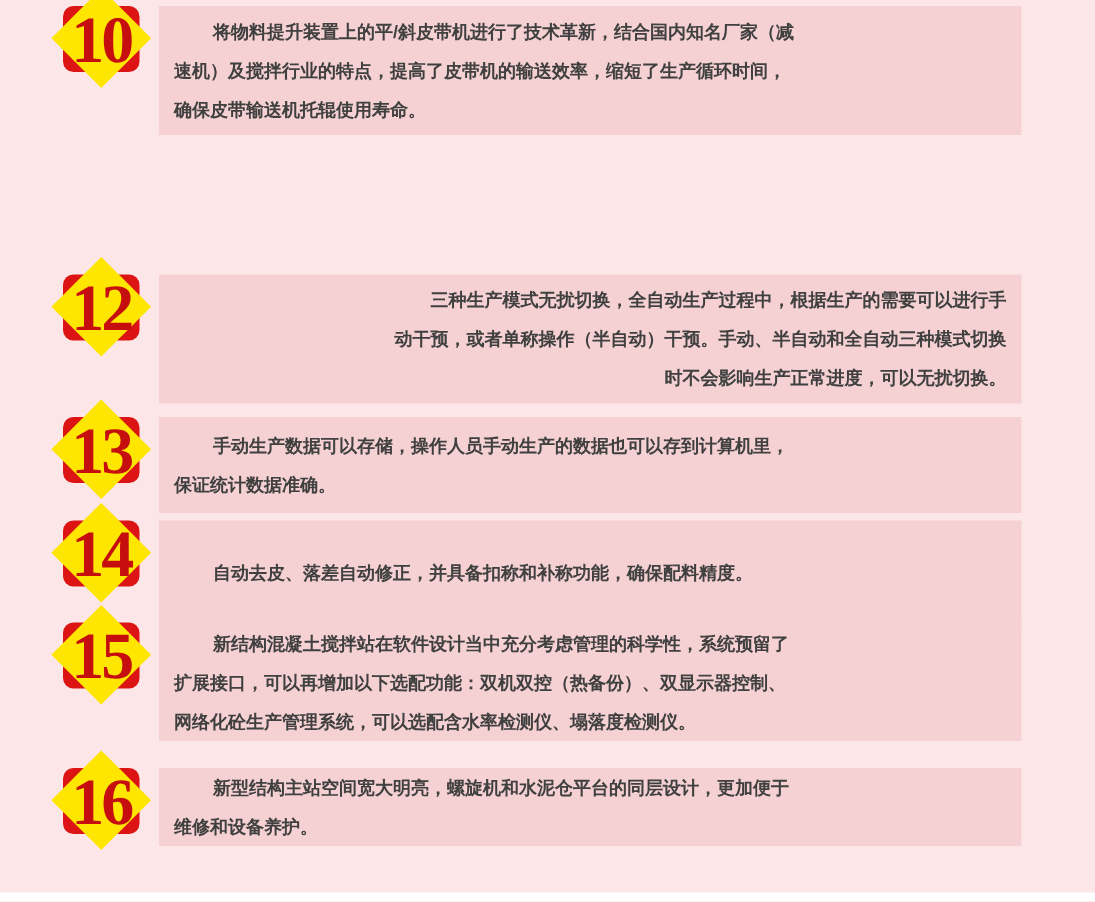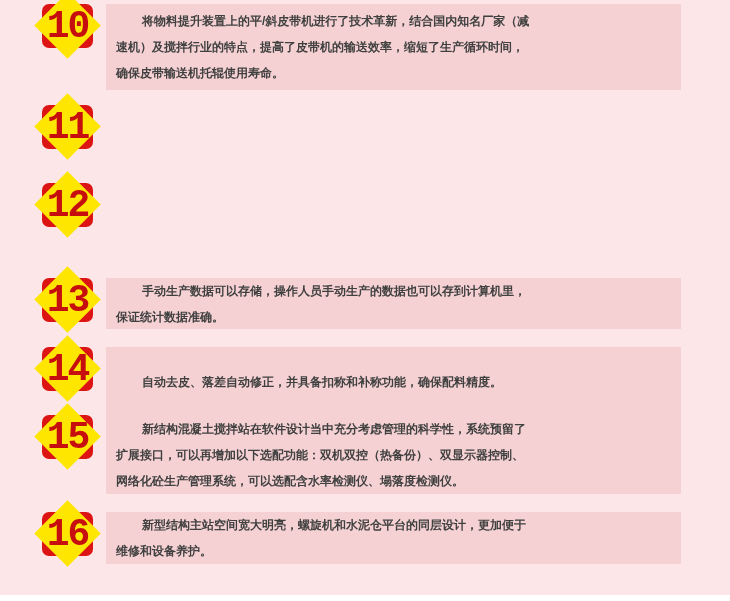--- a/index.html
+++ b/index.html
@@ -11,39 +11,39 @@
     overflow:hidden;
   }
   .bottom-strip{
     position:absolute;left:0;bottom:0;width:730px;height:6px;
     background:#ffffff;
   }
   .row{position:absolute;left:0;width:730px;}
   .row-1{top:4px;height:86px;}
   .row-2{top:105px;height:67px;}
   .row-3{top:183px;height:86px;text-align:right;}
-  .row-4{top:278px;height:51px;}
+  .row-4{top:278px;height:64px;}
   .row-5{top:347px;height:70px;}
   .row-6{top:415px;height:79px;}
   .row-7{top:512px;height:52px;}
 
   .badge{position:absolute;left:30px;top:-4px;width:75px;height:58px;}
   .badge .sq{
     position:absolute;left:12px;top:4px;width:51px;height:44px;
     background:#dc1414;border-radius:7px;
   }
   .badge .dia{
     position:absolute;left:14px;top:2px;width:47px;height:47px;
     background:#ffe600;transform:rotate(45deg);
   }
   .badge .num{
     position:absolute;left:0;top:-1px;width:75px;height:54px;
     display:flex;align-items:center;justify-content:center;
-    font-family:Liberation Mono, monospace;
-    font-weight:bold;font-size:38px;color:#c60e0e;
+    font-family:Liberation Serif, serif;
+    font-weight:bold;font-size:44px;color:#c60e0e;
     letter-spacing:-2px;
   }
 
   .textbox{
     position:absolute;left:106px;top:0;width:575px;height:100%;
     background:#f5d1d3;
     display:flex;align-items:center;
     overflow:hidden;
   }
   .text{
@@ -69,32 +69,32 @@
       <span class="num">10</span>
     </div>
     <div class="textbox">
       <div class="text">将物料提升装置上的平/斜皮带机进行了技术革新，结合国内知名厂家（减
 速机）及搅拌行业的特点，提高了皮带机的输送效率，缩短了生产循环时间，
 确保皮带输送机托辊使用寿命。</div>
     </div>
   </div>
 
   <div class="row row-2">
-    <div class="badge">
-      <span class="sq"></span>
-      <span class="dia"></span>
-      <span class="num">11</span>
-    </div>
   </div>
 
   <div class="row row-3">
     <div class="badge">
       <span class="sq"></span>
       <span class="dia"></span>
       <span class="num">12</span>
+    </div>
+    <div class="textbox">
+      <div class="text">三种生产模式无扰切换，全自动生产过程中，根据生产的需要可以进行手
+动干预，或者单称操作（半自动）干预。手动、半自动和全自动三种模式切换
+时不会影响生产正常进度，可以无扰切换。</div>
     </div>
   </div>
 
   <div class="row row-4">
     <div class="badge">
       <span class="sq"></span>
       <span class="dia"></span>
       <span class="num">13</span>
     </div>
     <div class="textbox">

